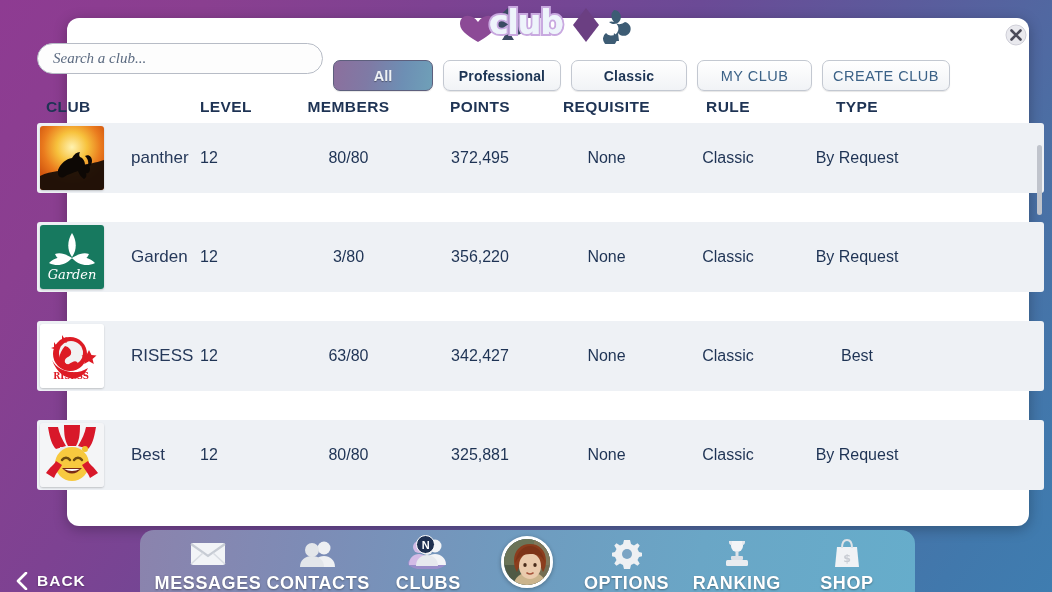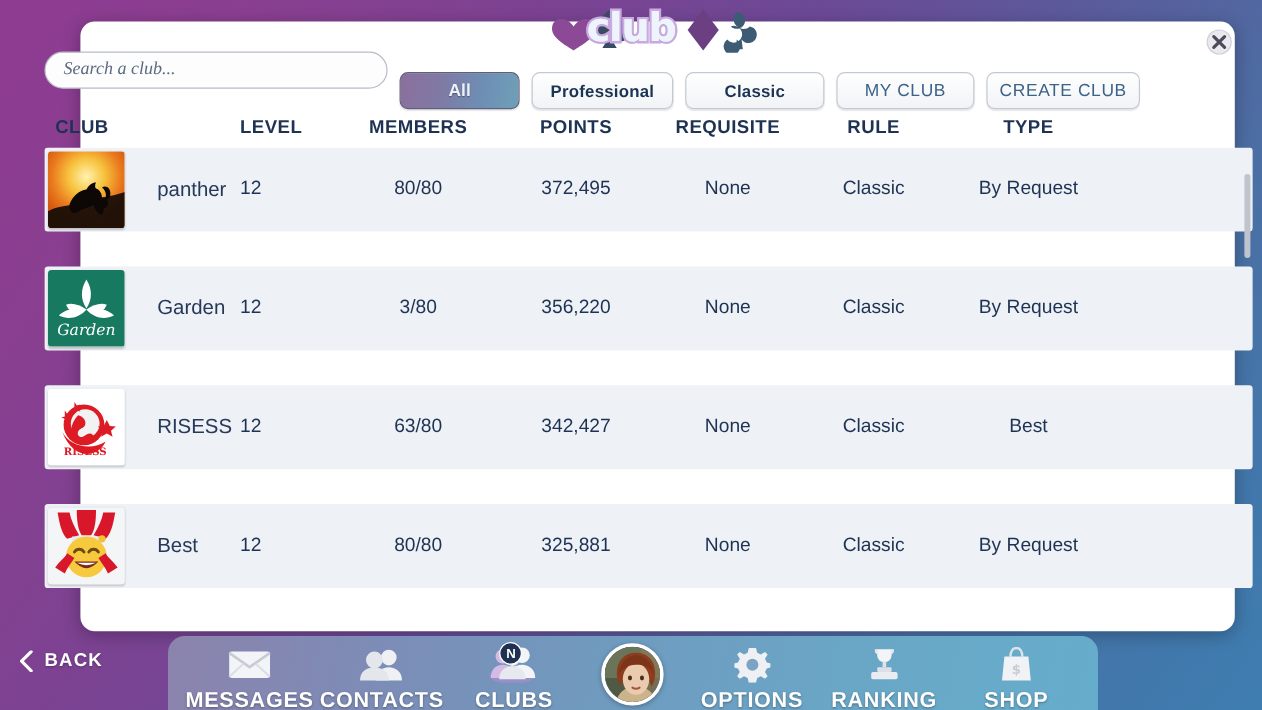--- a/index.html
+++ b/index.html
@@ -128,21 +128,21 @@
     display:flex; align-items:center; justify-content:center;
     border:1px solid #fff;
   }
   #nav-profile { width:78px; }
   #profile-avatar {
     width:52px; height:52px; border-radius:50%; border:3px solid #fff;
     overflow:hidden; position:relative; margin-top:-2px;
     box-shadow:0 1px 4px rgba(0,0,0,.3);
   }
   #back-btn {
-    position:absolute; left:16px; bottom:32px;
+    position:absolute; left:16px; bottom:2px;
     display:flex; align-items:center; gap:9px; cursor:pointer;
     color:#fff; font-size:15.5px; font-weight:bold; letter-spacing:1px;
     text-shadow:0 1px 2px rgba(0,0,0,.3);
   }
 </style>
 </head>
 <body>
 
 <div id="panel"></div>
 

